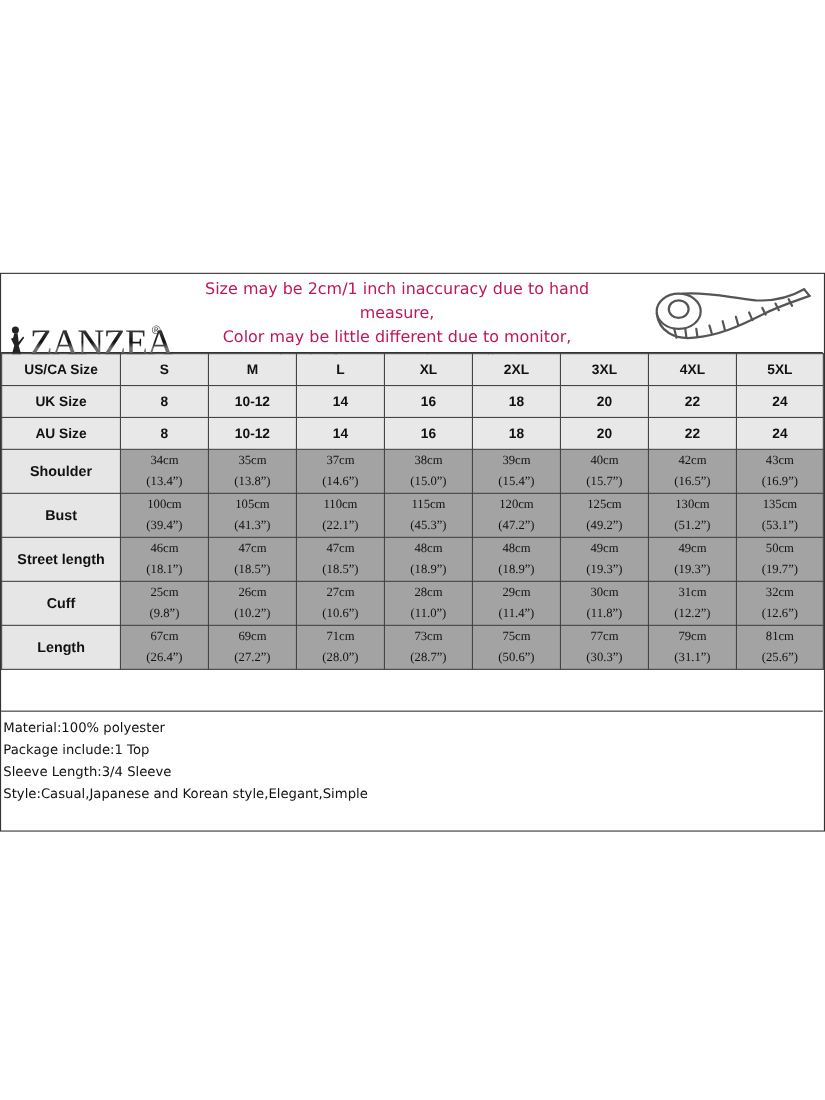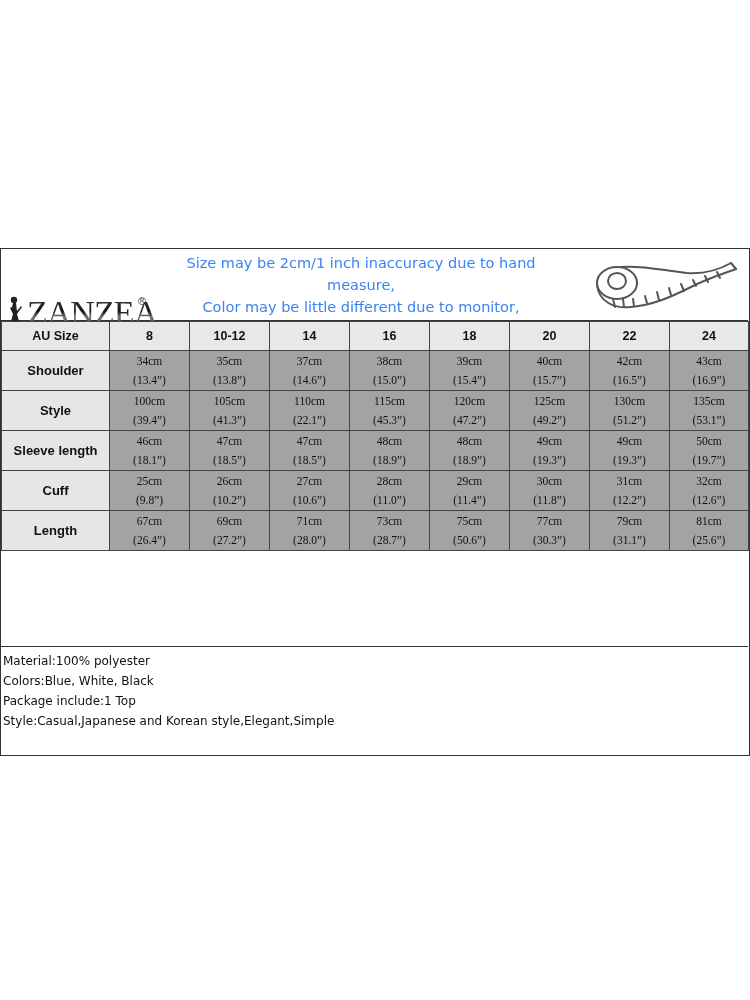--- a/index.html
+++ b/index.html
@@ -6,21 +6,21 @@
   html, body { width: 750px; height: 1000px; background: #ffffff; overflow: hidden; }
   body { position: relative; font-family: "Liberation Sans", sans-serif; color: #111; }
   .sheet { position: absolute; left: 0; top: 248px; width: 750px; height: 508px; border: 1.5px solid #333; background: #fff; }
   .header { position: absolute; left: 0; top: 0; width: 747px; height: 72px; border-bottom: 1.5px solid #333; }
   .logo { position: absolute; left: 4px; top: 8px; width: 150px; height: 56px; margin-top: 36px; }
   .logo-figure { position: absolute; left: 0; top: 2px; width: 20px; height: 52px; }
   .logo-word { position: absolute; left: 22px; top: 0; font-family: "Liberation Serif", serif; font-size: 34px; letter-spacing: -1px; color: #2a2a2a; line-height: 40px; font-weight: normal;
     background: linear-gradient(180deg, #555 0%, #111 45%, #777 60%, #222 100%); -webkit-background-clip: text; background-clip: text; -webkit-text-fill-color: transparent; }
   .logo-reg { position: absolute; left: 133px; top: 2px; font-size: 11px; color: #333; }
   .logo-tag { position: absolute; left: 26px; top: 38px; font-size: 7.5px; color: #333; letter-spacing: 0.2px; }
-  .notice { position: absolute; left: 150px; top: 3px; width: 420px; text-align: center; font-family: "DejaVu Sans", sans-serif; font-size: 14.5px; line-height: 22px; color: #3b82f6; }
+  .notice { position: absolute; left: 150px; top: 3px; width: 420px; text-align: center; font-family: "DejaVu Sans", sans-serif; font-size: 14.5px; line-height: 22px; color: #be185d; }
   .tape { position: absolute; left: 590px; top: 8px; width: 150px; height: 58px; }
   table { position: absolute; left: 0; top: 72px; border-collapse: collapse; table-layout: fixed; width: 747px; }
   td { border: 1px solid #444; text-align: center; vertical-align: middle; }
   td.lbl { background: #e6e6e6; font-weight: bold; font-size: 12.5px; width: 108px; line-height: 16px; }
   tr.size td { height: 29px; font-weight: bold; font-size: 12.5px; background: #e8e8e8; }
   tr.size.first td { height: 37px; }
   tr.meas td { height: 40px; font-family: Liberation Serif, serif; font-size: 11.5px; line-height: 19px; background: #a3a3a3; }
   tr.meas td.lbl { font-family: "Liberation Sans", sans-serif; font-size: 13px; background: #e6e6e6; }
   .info { position: absolute; left: 0; top: 397px; width: 747px; height: 108px; border-top: 1.5px solid #333; padding: 4px 2px; }
   .info div { font-family: "DejaVu Sans", sans-serif; font-size: 12px; line-height: 20px; color: #111; }
@@ -62,20 +62,42 @@
         <col style="width:80px">
         <col style="width:80px">
         <col style="width:80px">
         <col style="width:80px">
         <col style="width:80px">
         <col style="width:80px">
         <col style="width:79px">
     </colgroup>
     <tbody>
       <tr class="size">
+        <td class="lbl">US/CA Size</td>
+        <td>S</td>
+        <td>M</td>
+        <td>L</td>
+        <td>XL</td>
+        <td>2XL</td>
+        <td>3XL</td>
+        <td>4XL</td>
+        <td>5XL</td>
+      </tr>
+      <tr class="size">
+        <td class="lbl">UK Size</td>
+        <td>8</td>
+        <td>10-12</td>
+        <td>14</td>
+        <td>16</td>
+        <td>18</td>
+        <td>20</td>
+        <td>22</td>
+        <td>24</td>
+      </tr>
+      <tr class="size">
         <td class="lbl">AU Size</td>
         <td>8</td>
         <td>10-12</td>
         <td>14</td>
         <td>16</td>
         <td>18</td>
         <td>20</td>
         <td>22</td>
         <td>24</td>
       </tr>
@@ -109,21 +131,21 @@
         <td>
             <div>42cm</div>
             <div>(16.5”)</div>
           </td>
         <td>
             <div>43cm</div>
             <div>(16.9”)</div>
           </td>
       </tr>
       <tr class="meas">
-        <td class="lbl">Style</td>
+        <td class="lbl">Bust</td>
         <td>
             <div>100cm</div>
             <div>(39.4”)</div>
           </td>
         <td>
             <div>105cm</div>
             <div>(41.3”)</div>
           </td>
         <td>
             <div>110cm</div>
@@ -144,21 +166,21 @@
         <td>
             <div>130cm</div>
             <div>(51.2”)</div>
           </td>
         <td>
             <div>135cm</div>
             <div>(53.1”)</div>
           </td>
       </tr>
       <tr class="meas">
-        <td class="lbl">Sleeve length</td>
+        <td class="lbl">Street length</td>
         <td>
             <div>46cm</div>
             <div>(18.1”)</div>
           </td>
         <td>
             <div>47cm</div>
             <div>(18.5”)</div>
           </td>
         <td>
             <div>47cm</div>
@@ -253,17 +275,17 @@
         <td>
             <div>81cm</div>
             <div>(25.6”)</div>
           </td>
       </tr>
     </tbody>
   </table>
 
   <div class="info">
     <div>Material:100% polyester</div>
-    <div>Colors:Blue, White, Black</div>
     <div>Package include:1 Top</div>
+    <div>Sleeve Length:3/4 Sleeve</div>
     <div>Style:Casual,Japanese and Korean style,Elegant,Simple</div>
   </div>
 </div>
 
 </body></html>

